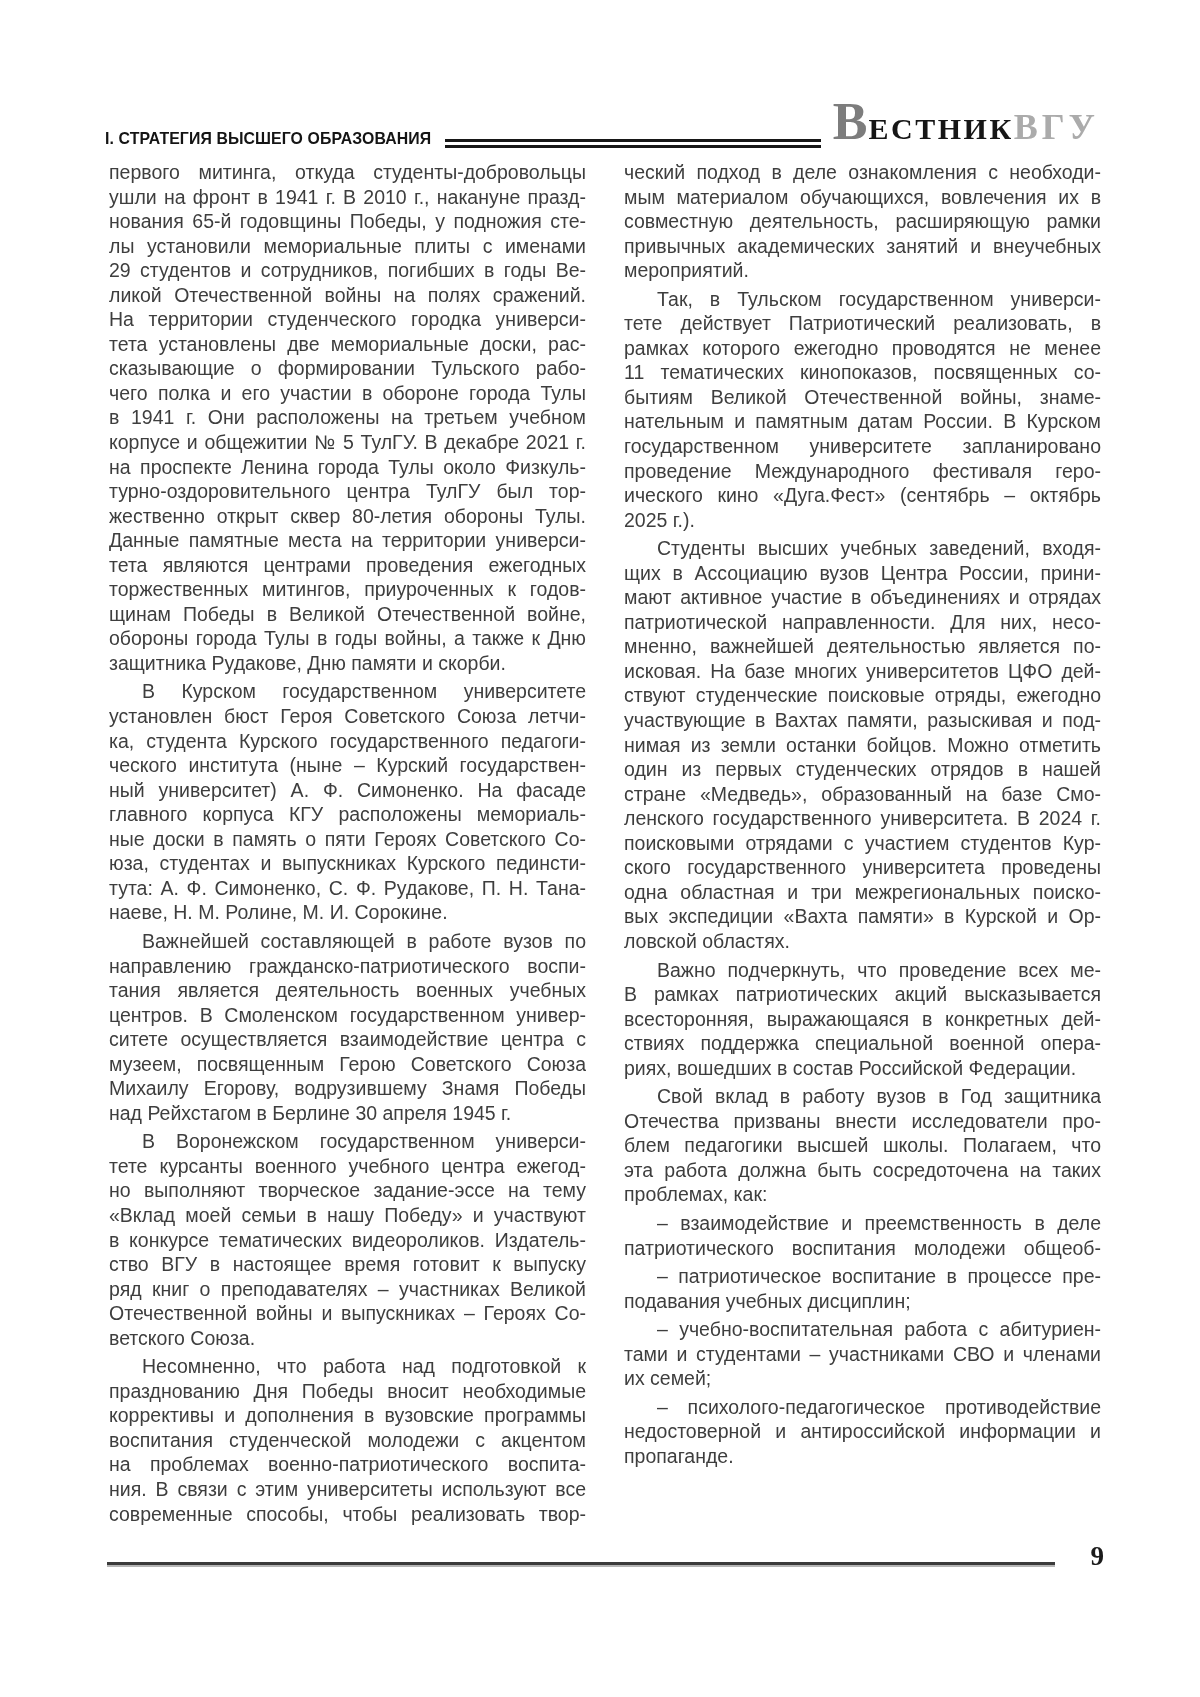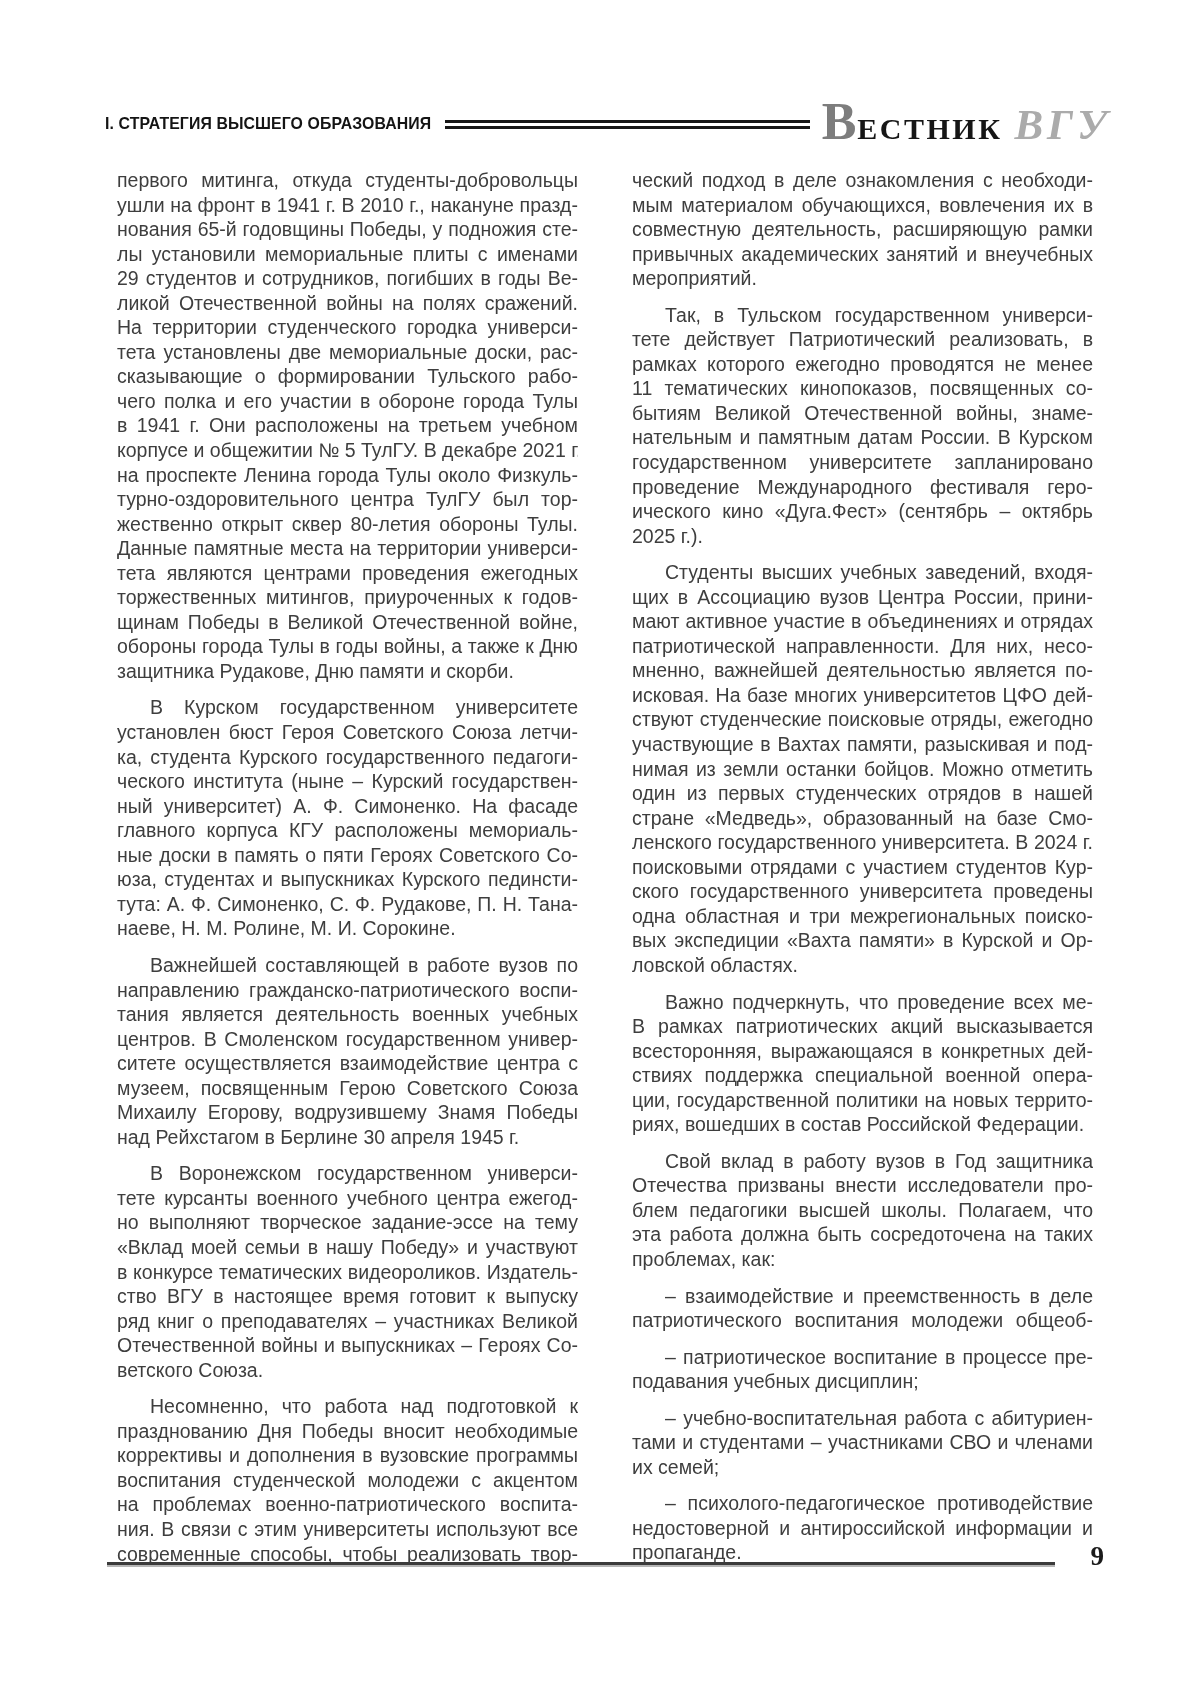--- a/index.html
+++ b/index.html
@@ -17,25 +17,25 @@
   .page {
     position: absolute;
     inset: 0;
     background: #ffffff;
   }
 
   
   .running-head {
     position: absolute;
     left: 105px;
-    right: 89px;
+    right: 101px;
     top: 96px;
     height: 52px;
     display: flex;
-    align-items: center;
+    align-items: flex-end;
   }
   .section-title {
     font-weight: bold;
     font-size: 16.5px;
     color: #141414;
     white-space: nowrap;
     letter-spacing: 0.1px;
     transform: scaleX(0.96);
     transform-origin: left center;
     margin-top: 2px;
@@ -57,43 +57,42 @@
     font-size: 52px;
     color: #7d7d7d;
     letter-spacing: 1px;
   }
   .journal-logo .logo-rest {
     font-size: 30px;
     color: #161616;
     letter-spacing: 2.5px;
   }
   .journal-logo .logo-org {
-    font-size: 43px;
+    font-size: 36px;
     color: #ababab;
     letter-spacing: 4px;
-    margin-left: 12px;
-    font-style: italic;
+    margin-left: 0;
   }
 
   
   .columns {
     position: absolute;
     left: 105px;
     top: 156px;
     width: 1000px;
     display: flex;
     gap: 30px;
   }
   .col {
     width: 485px;
     font-size: 19.5px;
     line-height: 24.55px;
     color: #3e3e3e;
   }
-  .para { margin: 12px; }
+  .para { margin: 4px; }
   .para .line {
     text-align: justify;
     text-align-last: justify;
     white-space: nowrap;
     overflow: hidden;
   }
   .para .line.lastline { text-align-last: left; }
   .para .line.indented { padding-left: 33px; }
 
   
@@ -234,21 +233,20 @@
           <div class="line">ского государственного университета проведены</div>
           <div class="line">одна областная и три межрегиональных поиско-</div>
           <div class="line">вых экспедиции «Вахта памяти» в Курской и Ор-</div>
           <div class="line lastline">ловской областях.</div>
         </div>
         <div class="para">
           <div class="line indented">Важно подчеркнуть, что проведение всех ме-</div>
           <div class="line">В рамках патриотических акций высказывается</div>
           <div class="line">всесторонняя, выражающаяся в конкретных дей-</div>
           <div class="line">ствиях поддержка специальной военной опера-</div>
-          <div class="line">ции, государственной политики на новых террито-</div>
           <div class="line lastline">риях, вошедших в состав Российской Федерации.</div>
         </div>
         <div class="para">
           <div class="line indented">Свой вклад в работу вузов в Год защитника</div>
           <div class="line">Отечества призваны внести исследователи про-</div>
           <div class="line">блем педагогики высшей школы. Полагаем, что</div>
           <div class="line">эта работа должна быть сосредоточена на таких</div>
           <div class="line lastline">проблемах, как:</div>
         </div>
         <div class="para">

